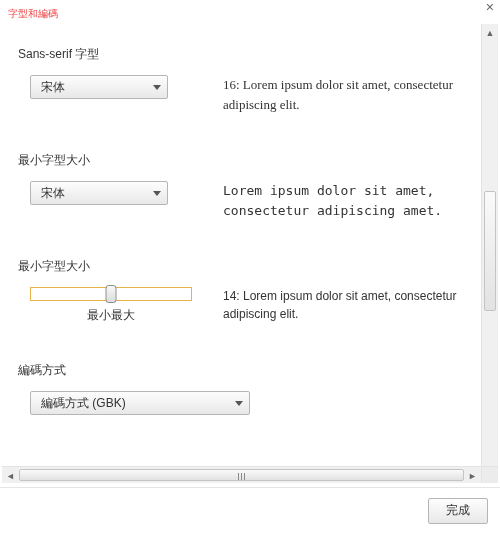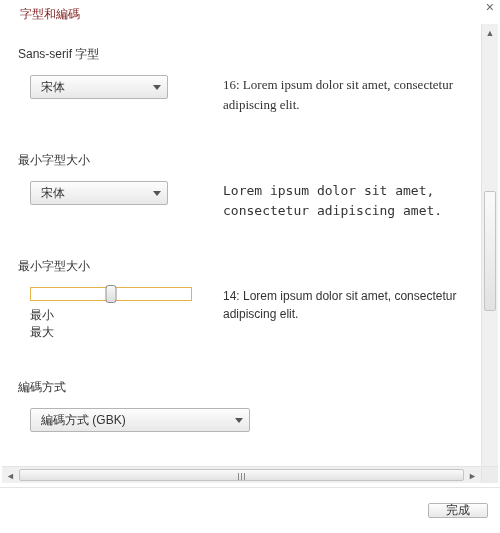--- a/index.html
+++ b/index.html
@@ -16,21 +16,21 @@
   }
   .dialog {
     width: 500px;
     height: 533px;
     position: relative;
   }
   .titlebar {
     padding: 6px 10px 4px 8px;
     position: relative;
   }
-  .titlebar .title { font-size: 12px; color: #7f1d1d; margin-left: 12px; }
+  .titlebar .title { font-size: 10px; color: #ef4444; }
   .close-x {
     position: absolute;
     right: 6px;
     top: 0px;
     font-size: 14px;
     color: #666;
     cursor: pointer;
     line-height: 1;
   }
   .scrollpane {
@@ -115,21 +115,20 @@
     background: linear-gradient(#f8f8f8, #dcdcdc);
     border: 1px solid #8a8a8a;
     border-radius: 3px;
   }
   .slider-labels {
     display: flex;
     justify-content: center;
     margin-top: 6px;
     font-size: 12px;
     color: #333;
-    flex-direction: column;
   }
 
   
   .vscroll {
     position: absolute;
     right: 0;
     top: 0;
     bottom: 0;
     width: 17px;
     background: #f0f0f0;
@@ -209,21 +208,21 @@
     height: 46px;
     border-top: 1px solid #e5e5e5;
     background: #fff;
     display: flex;
     align-items: center;
     justify-content: flex-end;
     padding-right: 12px;
   }
   .btn {
     min-width: 60px;
-    height: 15px;
+    height: 26px;
     padding: 0 14px;
     background: linear-gradient(#fdfdfd, #e8e8e8);
     border: 1px solid #b5b5b5;
     border-radius: 2px;
     font-size: 12px;
     color: #333;
     cursor: pointer;
     display: inline-flex;
     align-items: center;
     justify-content: center;

